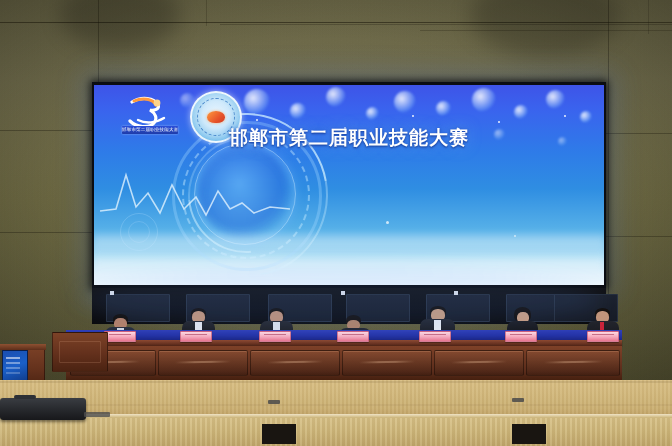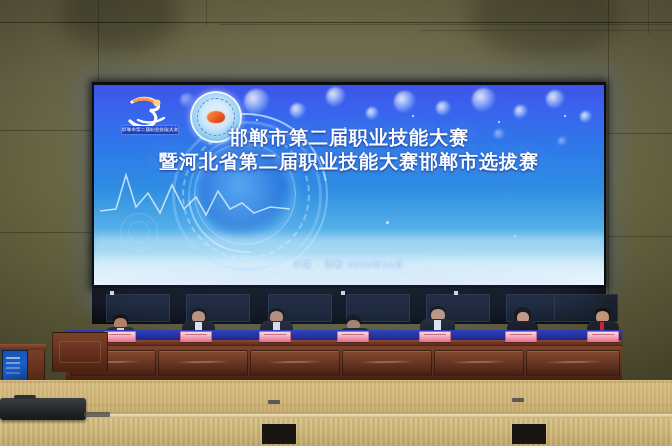--- a/index.html
+++ b/index.html
@@ -332,22 +332,20 @@
       </div>
       <div class="logo-a-band">
         <i>邯郸市第二届职业技能大赛</i>
       </div>
 
       <div class="logo-b">
         <div class="logo-b-mark"></div>
       </div>
 
       <div class="scr-txt" id="scr-line1">邯郸市第二届职业技能大赛</div>
-      <div class="scr-txt" id="scr-line2">暨河北省第二届职业技能大赛邯郸市选拔赛</div>
-      <div class="scr-txt" id="scr-footer">中国 · 邯郸    2024年12月</div>
     </div>
   </div>
 
   <div id="backdrop">
     <div class="bd-panel" style="left:14px;"></div>
     <div class="bd-panel" style="left:94px;"></div>
     <div class="bd-panel" style="left:176px;"></div>
     <div class="bd-panel" style="left:254px;"></div>
     <div class="bd-panel" style="left:334px;"></div>
     <div class="bd-panel" style="left:414px;"></div>

